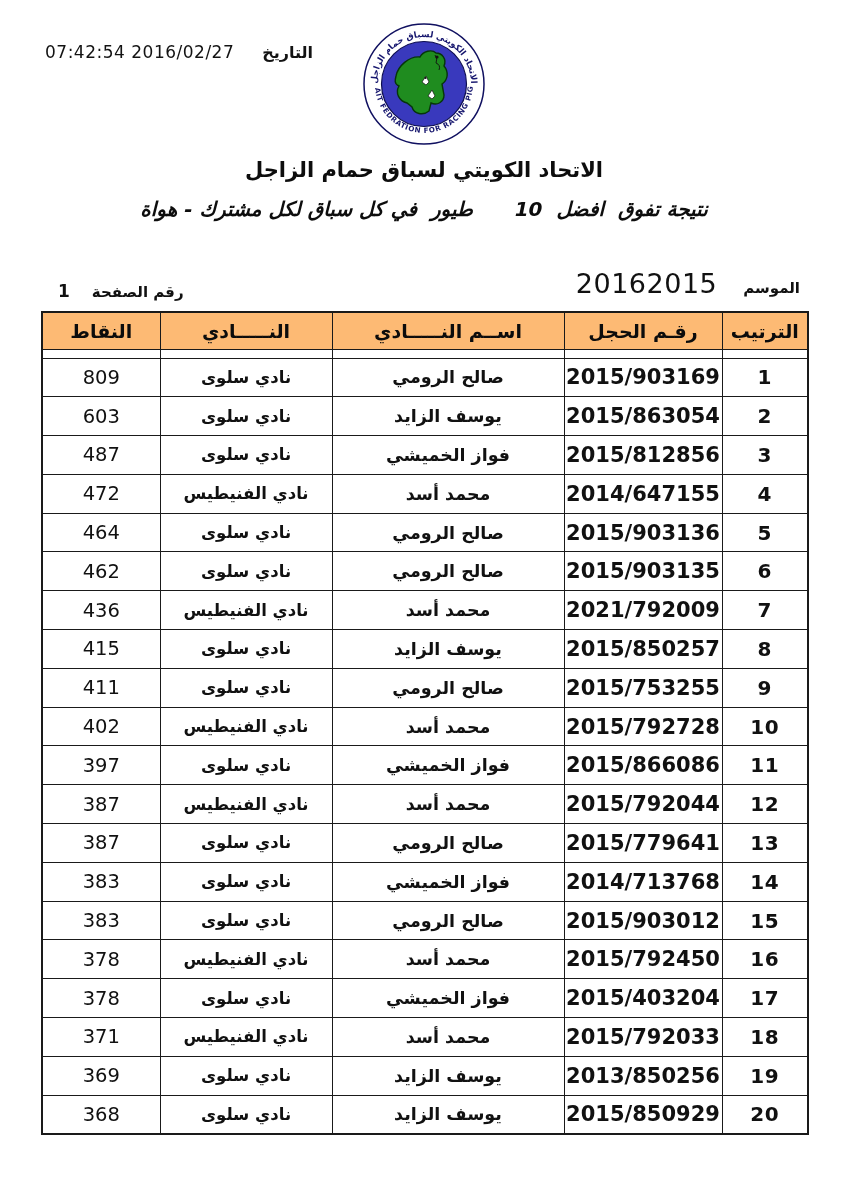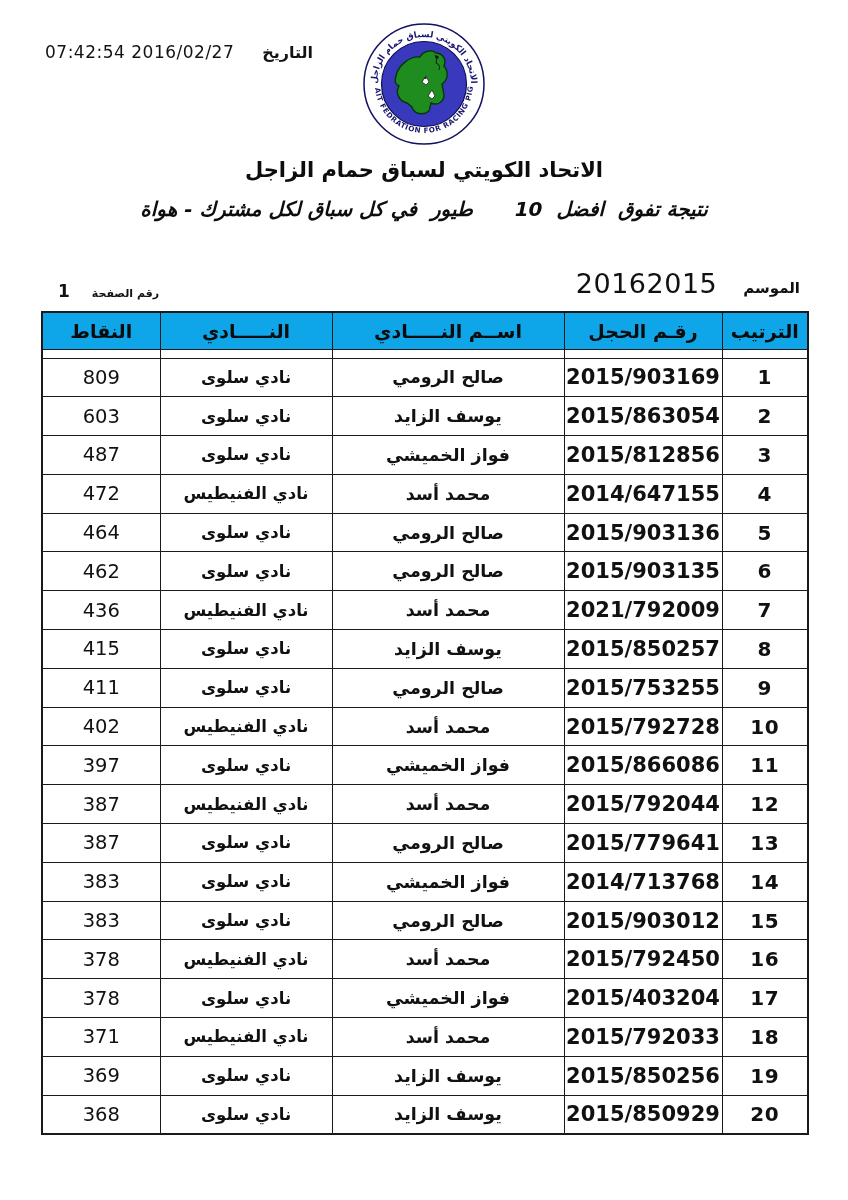--- a/index.html
+++ b/index.html
@@ -78,21 +78,21 @@
 
   .page-line {
     position: absolute;
     top: 281px;
     left: 58px;
     display: flex;
     direction: rtl;
     align-items: baseline;
     gap: 22px;
   }
-  .page-label { font-size: 11px; font-weight: 700; }
+  .page-label { font-size: 15px; font-weight: 700; }
   .page-value { font-size: 17px; font-weight: 700; }
 
   
   table.results {
     position: absolute;
     top: 311px;
     left: 41px;
     width: 766px;
     border-collapse: collapse;
     direction: rtl;
@@ -106,21 +106,21 @@
   }
   table.results { border: 2px solid #1a1a1a; }
 
   col.col-rank   { width: 86px; }
   col.col-ring   { width: 158px; }
   col.col-name   { width: 232px; }
   col.col-club   { width: 172px; }
   col.col-points { width: 118px; }
 
   tr.header-row th {
-    background: #0ea5e9;
+    background: #fdba74;
     height: 37px;
     font-size: 19px;
     font-weight: 700;
     color: #0c0c0c;
   }
   tr.spacer-row td { height: 9px; background: #ffffff; }
 
   tr.data-row td { height: 38.8px; background: #ffffff; }
   td.rank-cell   { font-size: 20px; font-weight: 700; letter-spacing: 0.5px; }
   td.ring-cell   { font-size: 21px; font-weight: 700; direction: ltr; }
@@ -324,21 +324,21 @@
     </tr>
         <tr class="data-row">
       <td class="rank-cell">18</td>
       <td class="ring-cell">2015/792033</td>
       <td class="name-cell">محمد أسد</td>
       <td class="club-cell">نادي الفنيطيس</td>
       <td class="points-cell">371</td>
     </tr>
         <tr class="data-row">
       <td class="rank-cell">19</td>
-      <td class="ring-cell">2015/850256</td>
+      <td class="ring-cell">2013/850256</td>
       <td class="name-cell">يوسف الزايد</td>
       <td class="club-cell">نادي سلوى</td>
       <td class="points-cell">369</td>
     </tr>
         <tr class="data-row">
       <td class="rank-cell">20</td>
       <td class="ring-cell">2015/850929</td>
       <td class="name-cell">يوسف الزايد</td>
       <td class="club-cell">نادي سلوى</td>
       <td class="points-cell">368</td>

